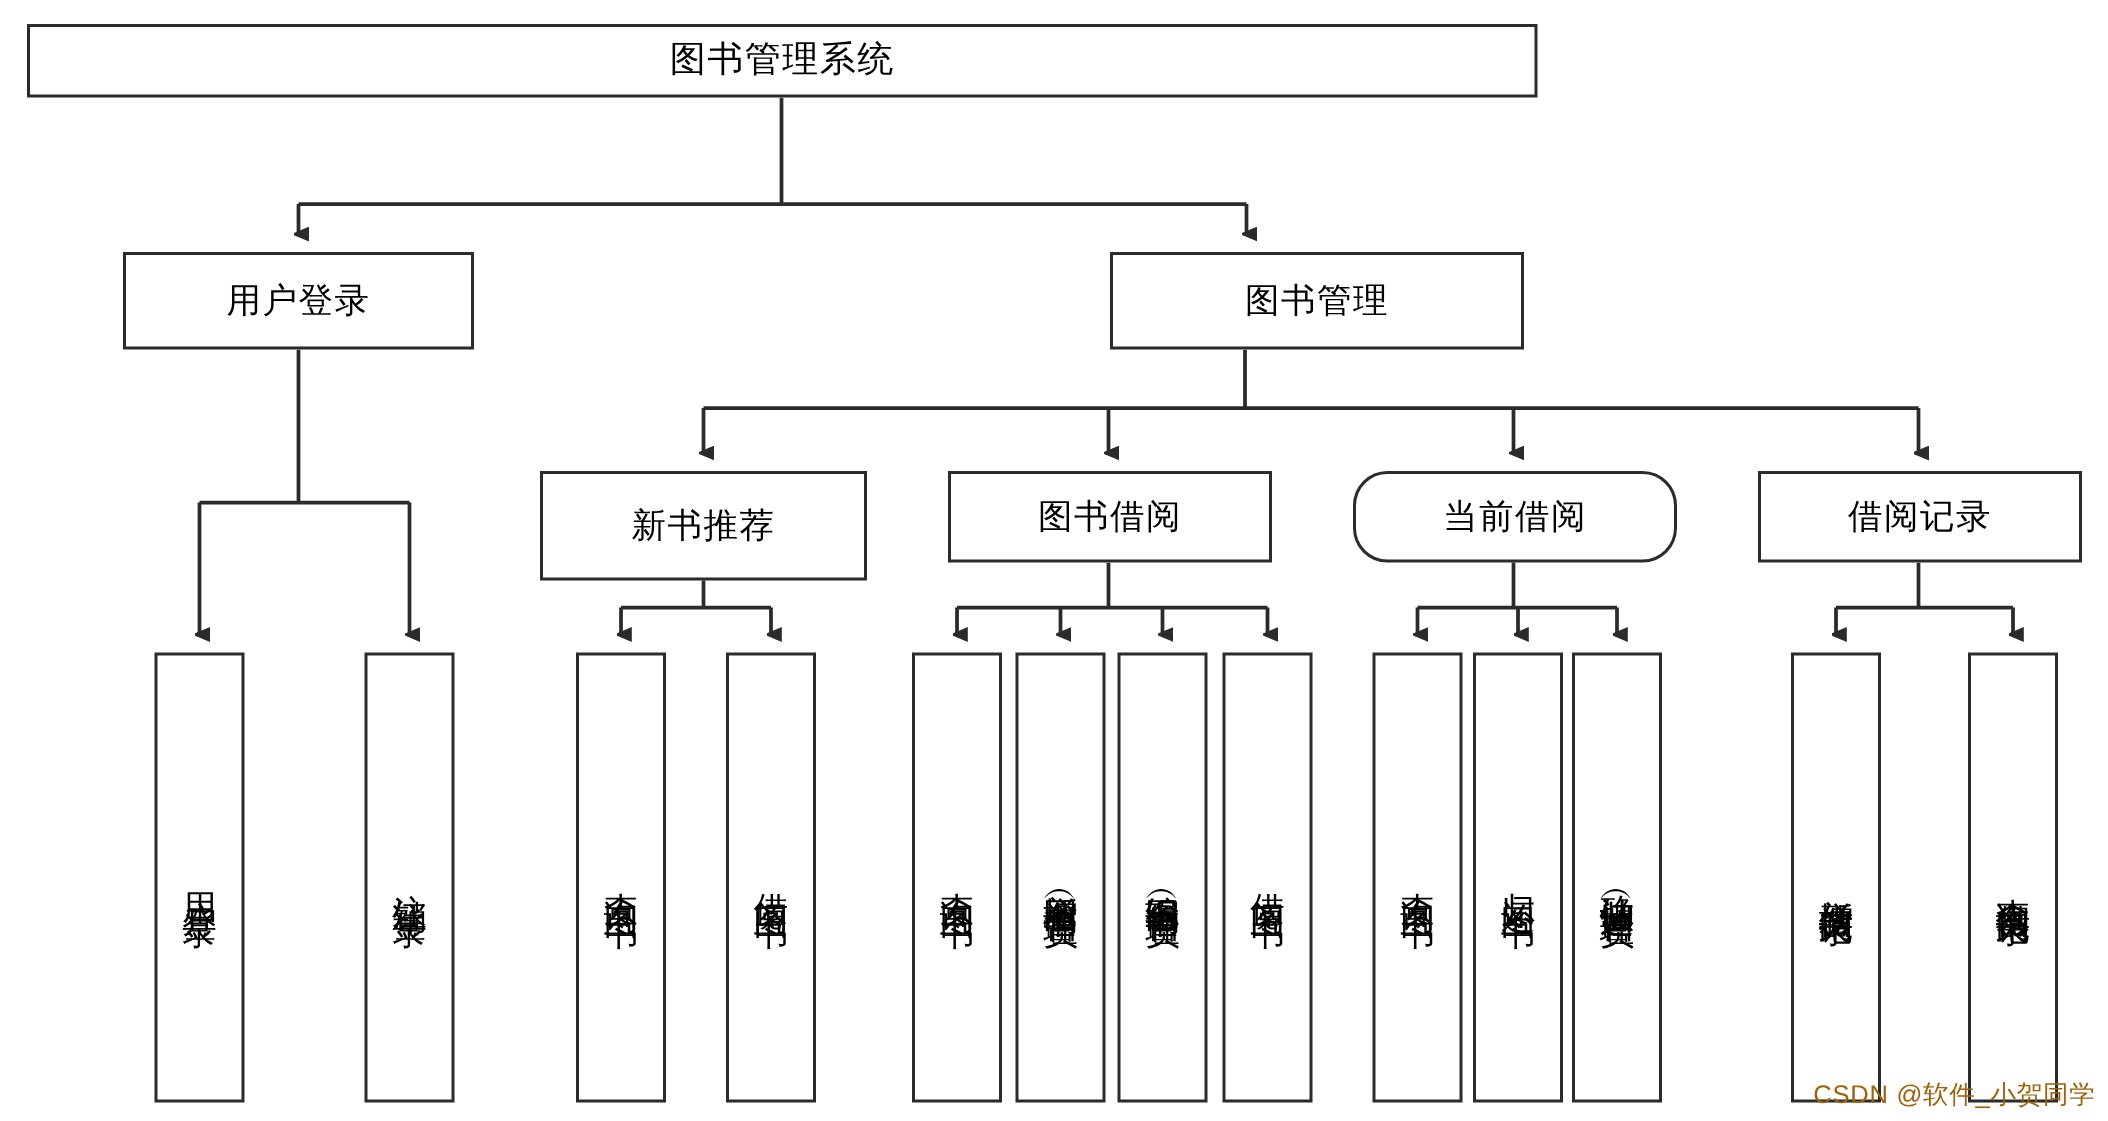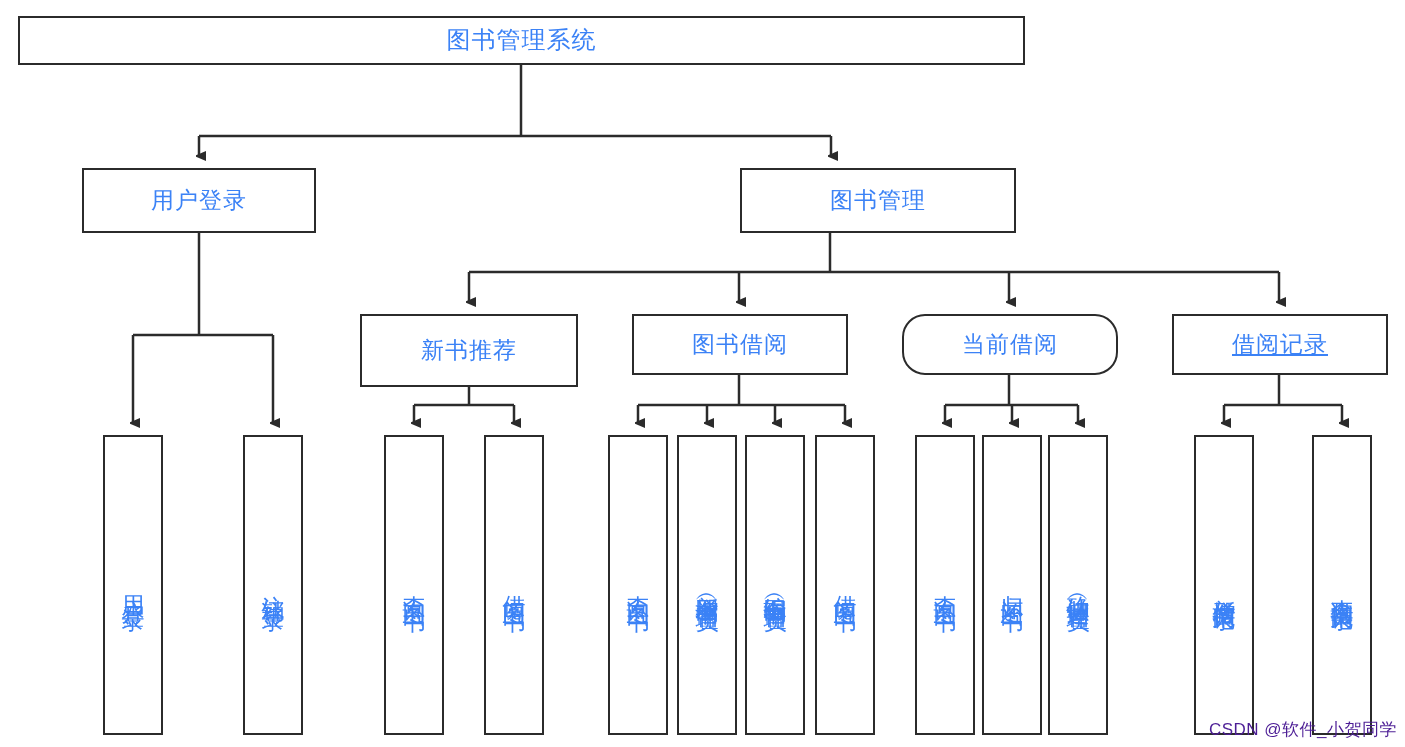--- a/index.html
+++ b/index.html
@@ -18,21 +18,21 @@
     overflow: hidden;
   }
   .node {
     position: absolute;
     box-sizing: border-box;
     border: 2.5px solid #2b2b2b;
     background: #ffffff;
     display: flex;
     align-items: center;
     justify-content: center;
-    color: #3b82f6;
+    color: #000000;
   }
   .node-h {
     font-size: 23px;
     letter-spacing: 1px;
     line-height: 1.1;
   }
   .node.root {
     font-size: 24px;
   }
   .node-v {
@@ -55,21 +55,21 @@
     top: 0;
     width: 1405px;
     height: 747px;
     pointer-events: none;
   }
   .watermark {
     position: absolute;
     right: 8px;
     bottom: 6px;
     font-size: 17px;
-    color: #4c1d95;
+    color: #a16207;
     letter-spacing: 0.5px;
     white-space: nowrap;
   }
 </style>
 </head>
 <body>
 
 <div id="canvas">
 
   <svg class="links" viewBox="0 0 1405 747">
@@ -123,21 +123,21 @@
   </svg>
 
   <div class="node node-h root" style="left:18px; top:16px; width:1007px; height:49px;">图书管理系统</div>
 
   <div class="node node-h" style="left:82px; top:168px; width:234px; height:65px;">用户登录</div>
   <div class="node node-h" style="left:740px; top:168px; width:276px; height:65px;">图书管理</div>
 
   <div class="node node-h" style="left:360px; top:314px; width:218px; height:73px;">新书推荐</div>
   <div class="node node-h" style="left:632px; top:314px; width:216px; height:61px;">图书借阅</div>
   <div class="node node-h" style="left:902px; top:314px; width:216px; height:61px;border-radius:23px;">当前借阅</div>
-  <div class="node node-h" style="left:1172px; top:314px; width:216px; height:61px;text-decoration:underline;">借阅记录</div>
+  <div class="node node-h" style="left:1172px; top:314px; width:216px; height:61px;">借阅记录</div>
 
   <div class="node node-v" style="left:103px; top:435px; width:60px; height:300px;">用户登录</div>
   <div class="node node-v" style="left:243px; top:435px; width:60px; height:300px;">注销登录</div>
 
   <div class="node node-v" style="left:384px; top:435px; width:60px; height:300px;">查询图书</div>
   <div class="node node-v" style="left:484px; top:435px; width:60px; height:300px;">借阅图书</div>
 
   <div class="node node-v" style="left:608px; top:435px; width:60px; height:300px;">查询图书</div>
   <div class="node node-v tight" style="left:677px; top:435px; width:60px; height:300px;">新增图书（管理员）</div>
   <div class="node node-v tight" style="left:745px; top:435px; width:60px; height:300px;">编辑图书（管理员）</div>

